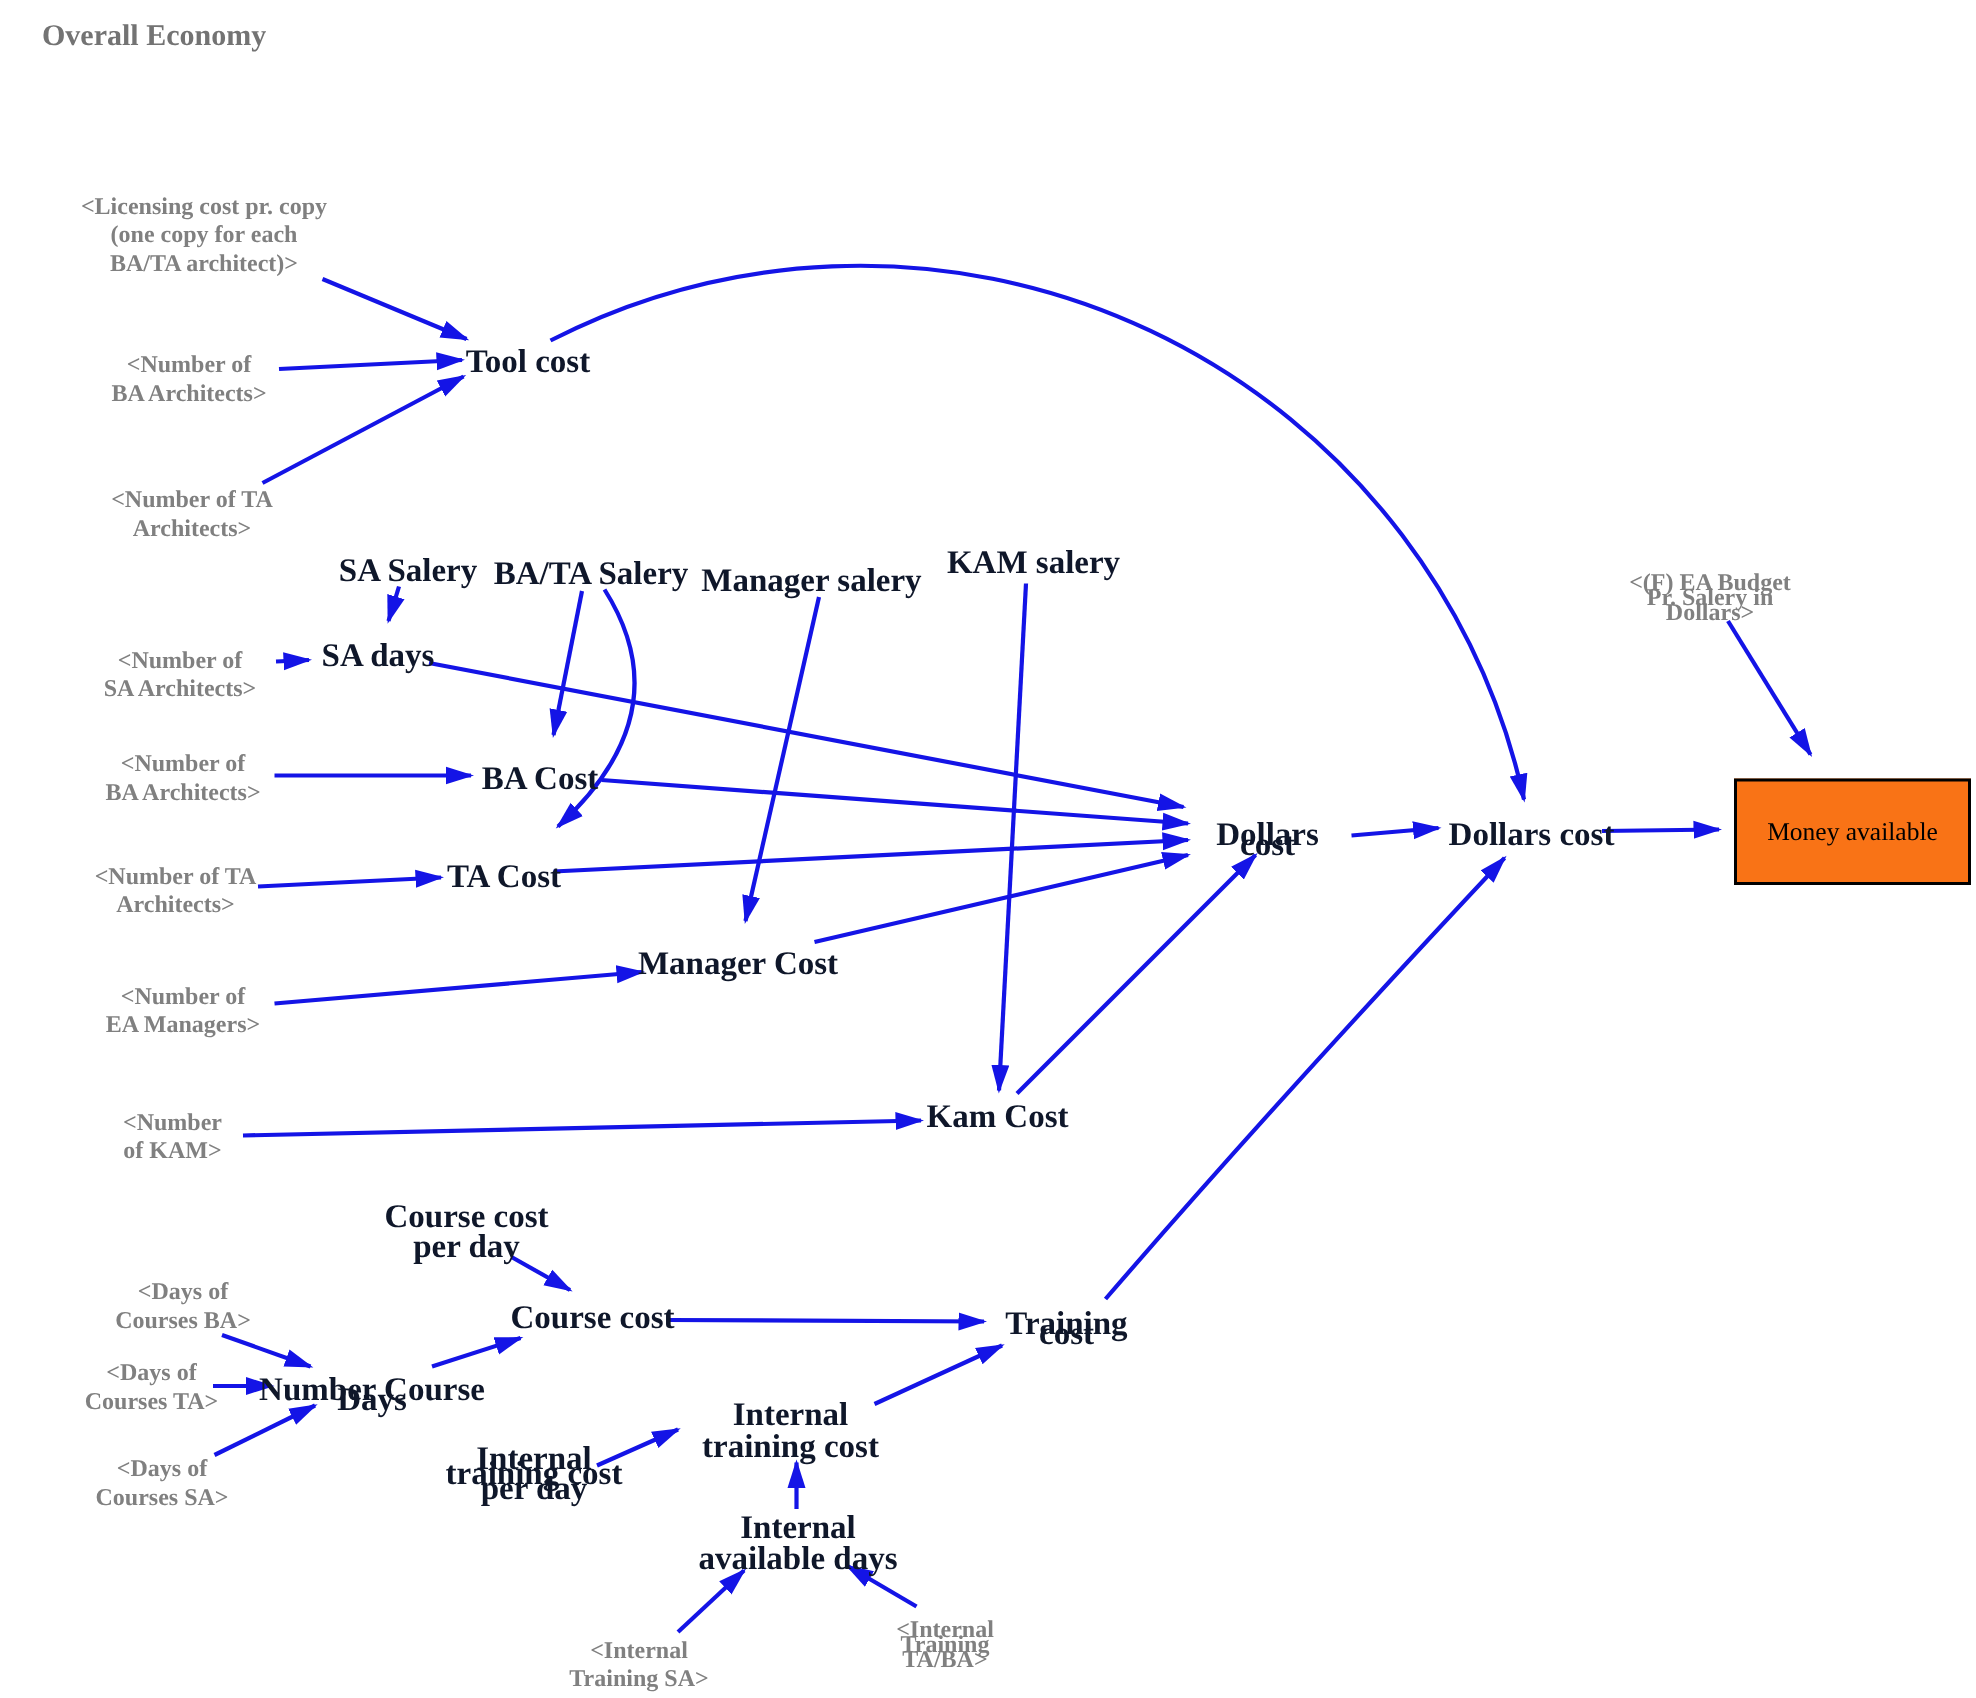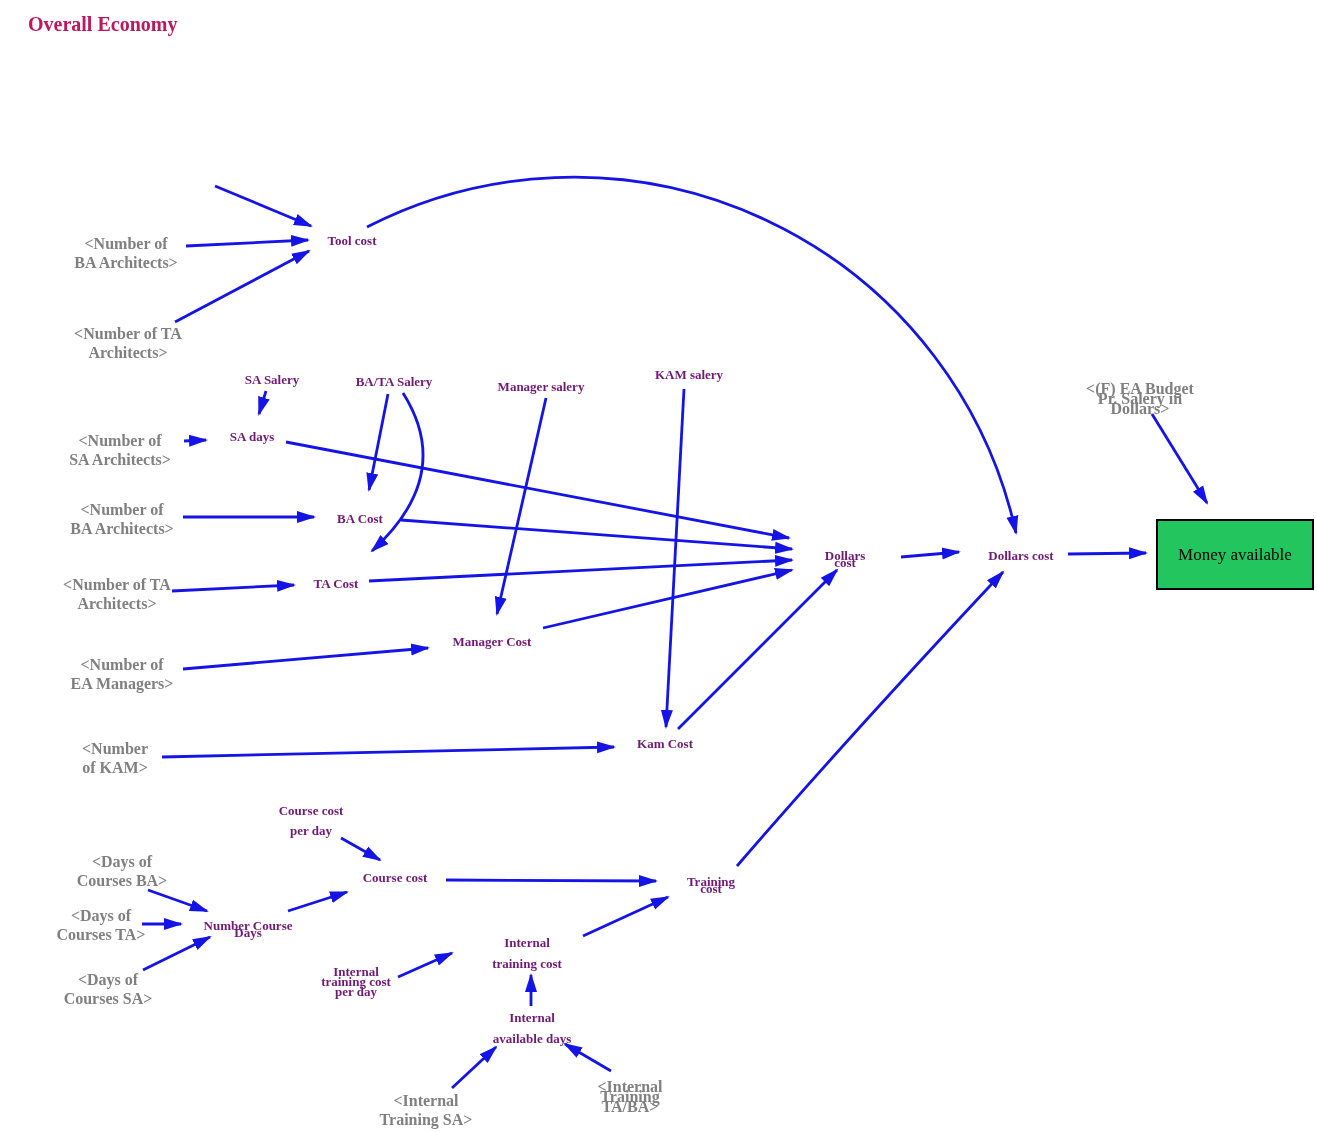--- a/index.html
+++ b/index.html
@@ -1,31 +1,31 @@
 <!DOCTYPE html>
 <html><head>
 <meta charset="utf-8">
 <style>
   html,body{margin:0;padding:0;background:#ffffff;}
   body{width:1317px;height:1132px;position:relative;overflow:hidden;
        font-family:"Liberation Serif",serif;}
   .canvas{position:absolute;left:0;top:0;width:1317px;height:1132px;}
   svg.edges{position:absolute;left:0;top:0;}
   .title{position:absolute;left:28px;top:13px;font-size:20px;font-weight:bold;
-         color:#be185d;white-space:nowrap;}
+         color:#737373;white-space:nowrap;}
   .lbl{position:absolute;transform:translate(-50%,-50%);text-align:center;
-       white-space:nowrap;color:#701a75;font-weight:bold;font-size:13px;
+       white-space:nowrap;color:#0f172a;font-weight:bold;font-size:22px;
        line-height:20px;z-index:2;}
   .lbl .ln{display:block;}
   .lbl.gray{color:#808080;font-size:16px;line-height:19px;}
   .lh7  .ln{line-height:7px;}
   .lh10 .ln{line-height:10px;}
   .lh21 .ln{line-height:21px;}
   .money{position:absolute;left:1156px;top:519px;width:154px;height:67px;
-         background:#22c55e;border:2px solid #000;display:flex;
+         background:#f97316;border:2px solid #000;display:flex;
          align-items:center;justify-content:center;font-size:17px;color:#000;
          z-index:1;}
 </style>
 </head>
 <body>
 
 <div class="canvas">
 
   <div class="title">Overall Economy</div>
 
@@ -64,20 +64,25 @@
     <path d="M 288 911 L 347 892" marker-end="url(#ah)"></path>
     <path d="M 446 880 L 656 881" marker-end="url(#ah)"></path>
     <path d="M 398 977 L 452 953" marker-end="url(#ah)"></path>
     <path d="M 583 936 L 668 897" marker-end="url(#ah)"></path>
     <path d="M 531 1006 L 531 975" marker-end="url(#ah)"></path>
     <path d="M 452 1088 L 496 1047" marker-end="url(#ah)"></path>
     <path d="M 611 1071 L 565 1044" marker-end="url(#ah)"></path>
     <path d="M 737 866 Q 850 735 1003 572" marker-end="url(#ah)"></path>
   </svg>
 
+  <div class="lbl gray" style="left:136px;top:157px">
+    <span class="ln">&lt;Licensing cost pr. copy</span>
+    <span class="ln">(one copy for each</span>
+    <span class="ln">BA/TA architect)&gt;</span>
+  </div>
   <div class="lbl gray" style="left:126px;top:253px">
     <span class="ln">&lt;Number of</span>
     <span class="ln">BA Architects&gt;</span>
   </div>
   <div class="lbl gray" style="left:128px;top:343px">
     <span class="ln">&lt;Number of TA</span>
     <span class="ln">Architects&gt;</span>
   </div>
   <div class="lbl gray" style="left:120px;top:450px">
     <span class="ln">&lt;Number of</span>

